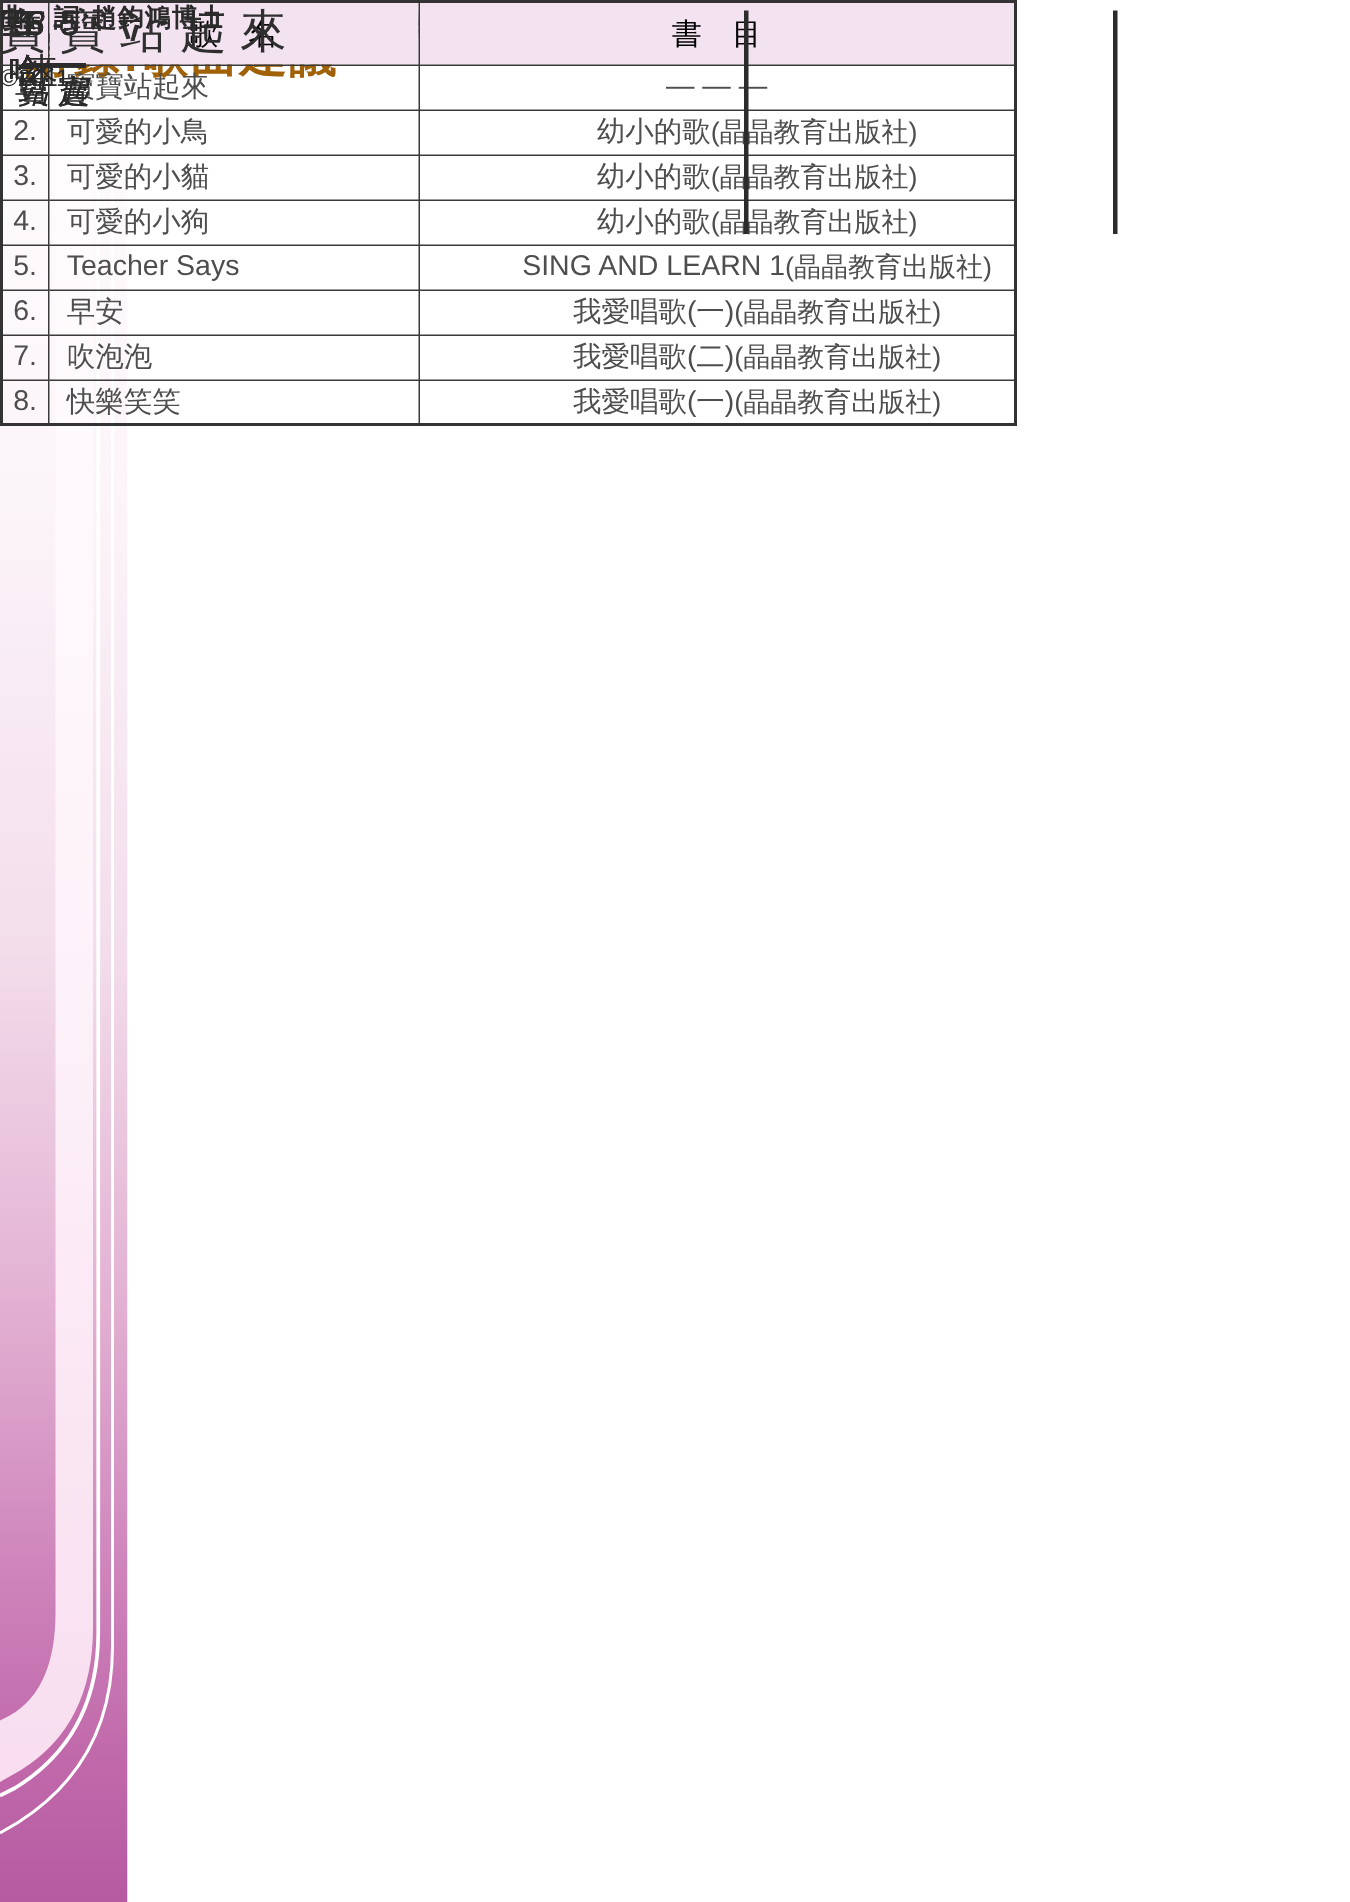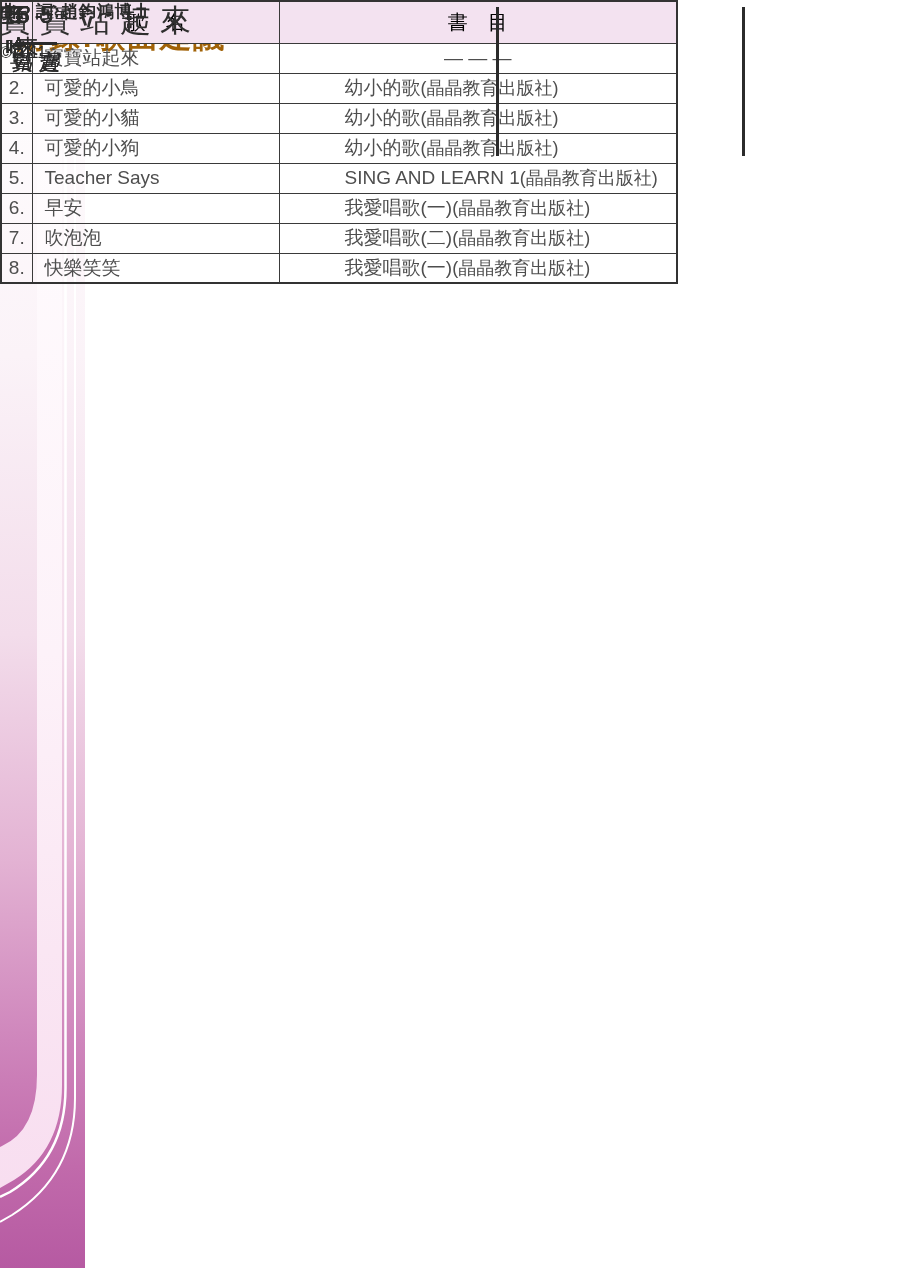--- a/index.html
+++ b/index.html
@@ -18,21 +18,21 @@
   
   .songtable{position:absolute;top:313;left:112;width:676px;border-collapse:collapse;table-layout:fixed;
              border:2px solid #333;}
   .songtable th,.songtable td{border:1px solid #3a3a3a;overflow:hidden;white-space:nowrap;}
   .songtable thead tr{height:42px;background:#f3e2f0;}
   .songtable th{font-size:20px;font-weight:normal;color:#000000;text-align:center;}
   .songtable tbody tr{height:30px;}
   .songtable td{font-size:19px;color:#4e4e4e;}
   .td-num{text-align:center;font-size:17px;}
   .td-song{padding-left:12px;}
-  .book-inner{display:flex;justify-content:flex-start;align-items:center;padding:0 10px 0 64px;}
+  .book-inner{display:flex;justify-content:center;align-items:center;padding:0 10px 0 64px;}
   .book-inner.center{justify-content:center;padding:0;}
   .bp{font-size:18px;}
 
   
   .song-no{position:absolute;top:781;left:106;font-size:27px;color:#2f2f2f;}
   .song-title{position:absolute;top:776;left:85;width:740;text-align:center;font-size:31px;
               letter-spacing:9px;color:#2f2f2f;}
   .credits{position:absolute;top:822;right:138;text-align:left;color:#2a2a2a;}
   .credit{font-size:17px;font-weight:bold;letter-spacing:1px;}
   .cyear{font-size:16px;margin-top:21px;}

